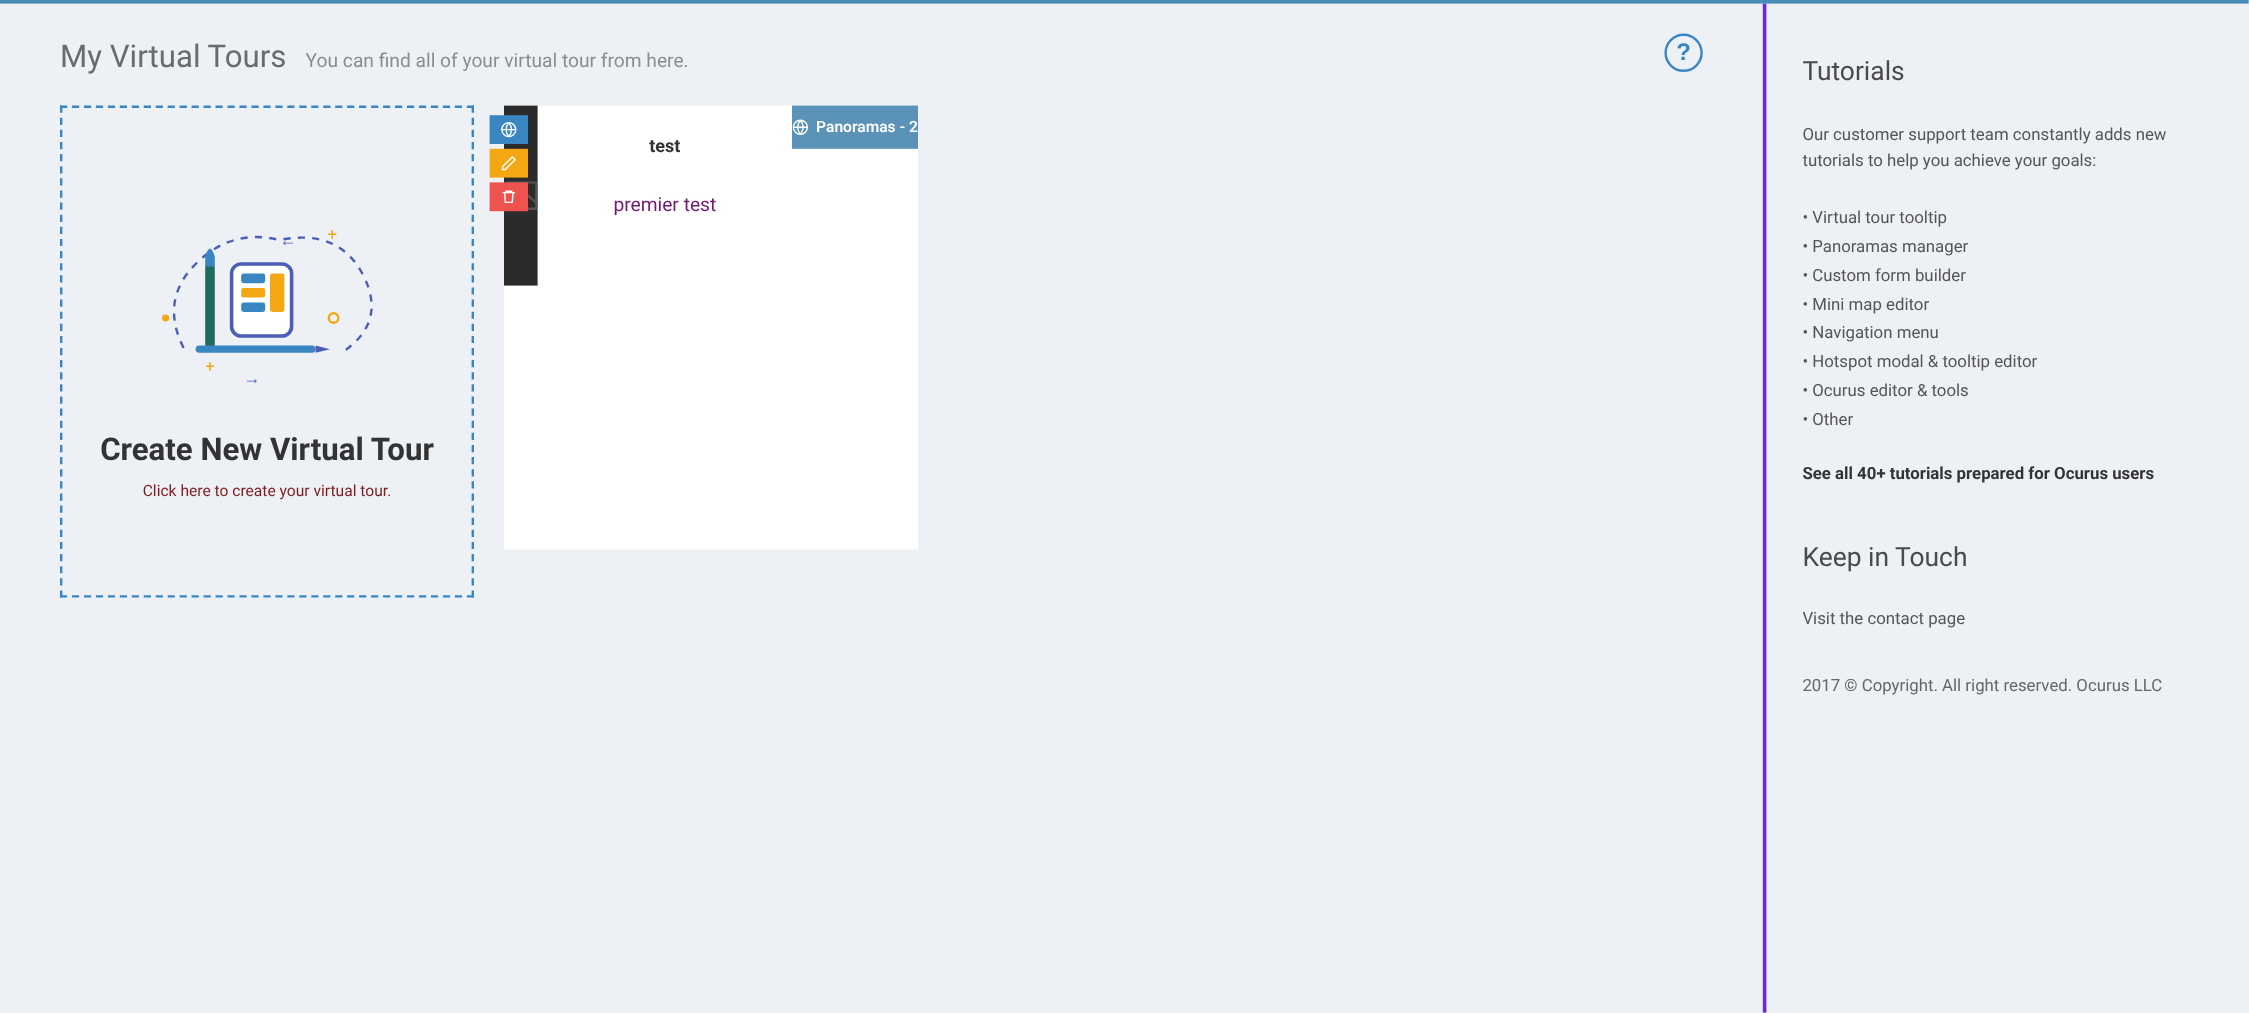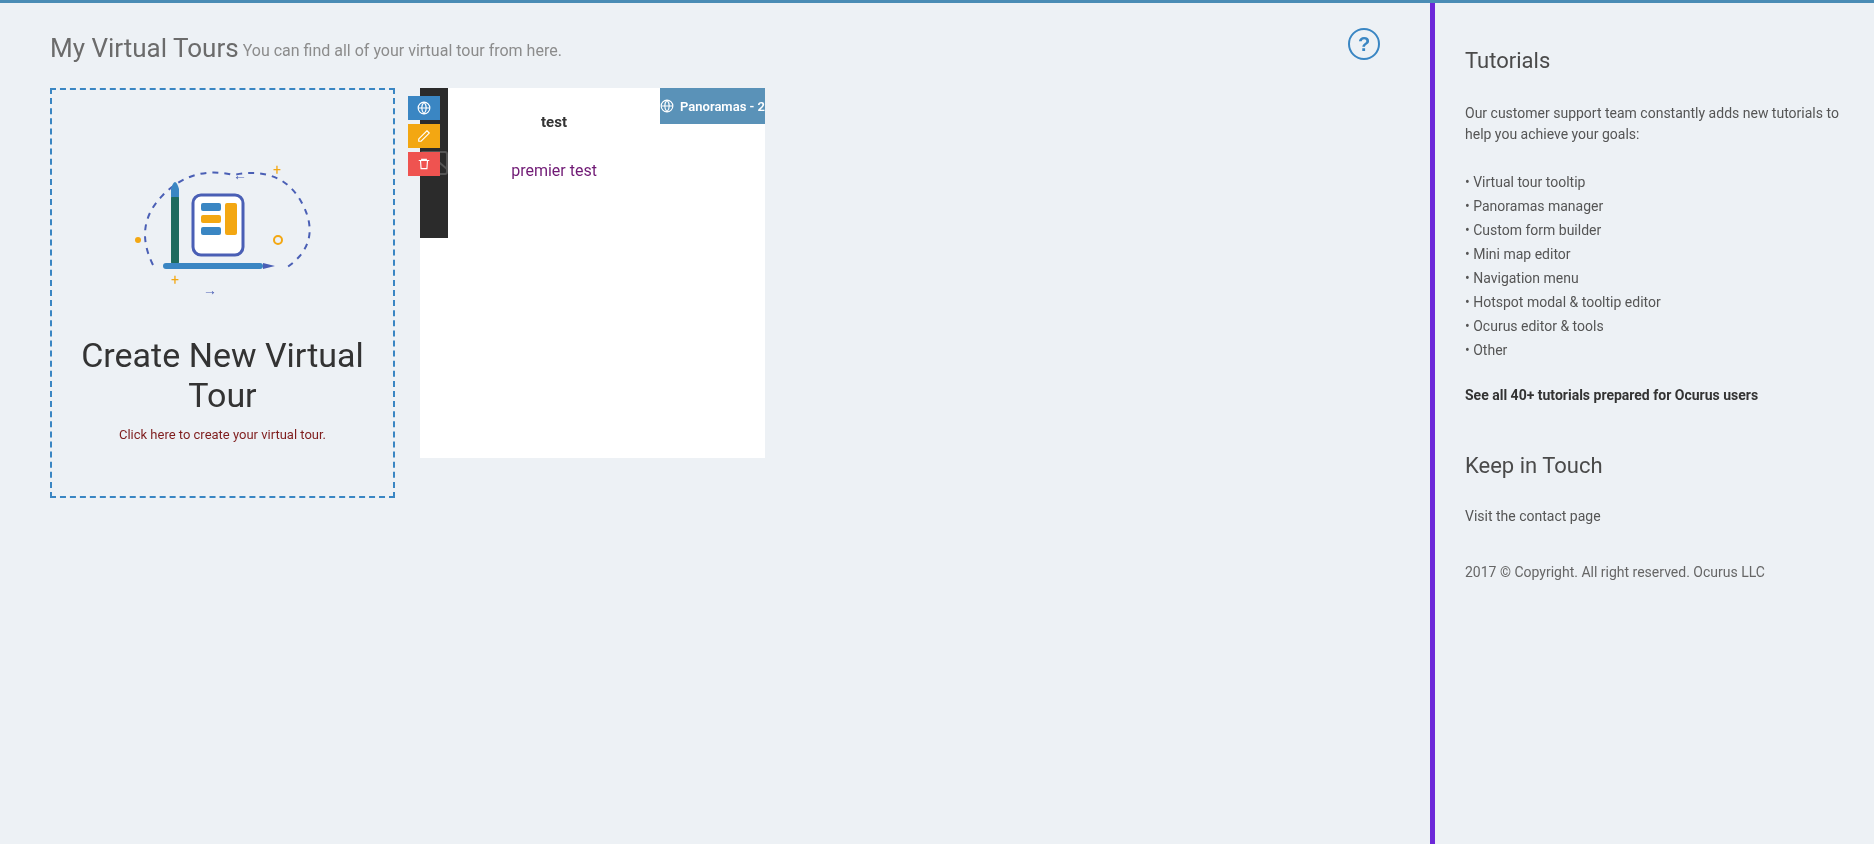--- a/index.html
+++ b/index.html
@@ -19,21 +19,21 @@
   
   .main {
     flex: 1;
     padding: 30px 50px;
     position: relative;
   }
   .page-header {
     display: flex;
     align-items: flex-end;
     margin-bottom: 25px;
-    gap: 4px;
+    gap: 16px;
   }
   .page-title {
     font-size: 26px;
     font-weight: 400;
     color: #6b6b6b;
   }
   .page-subtitle {
     font-size: 16px;
     color: #8c8c8c;
     padding-bottom: 3px;
@@ -70,22 +70,22 @@
     justify-content: center;
     cursor: pointer;
     padding: 20px;
   }
   .create-illustration {
     width: 200px;
     height: 160px;
     margin-bottom: 30px;
   }
   .create-title {
-    font-size: 34px;
-    font-weight: 400;
+    font-size: 26px;
+    font-weight: 700;
     color: #333;
     margin-bottom: 12px;
     text-align: center;
   }
   .create-hint {
     font-size: 13px;
     color: #7f1d1d;
     text-align: center;
   }
   
@@ -149,22 +149,22 @@
     display: flex;
     align-items: center;
     justify-content: flex-end;
     font-size: 13px;
     font-weight: 600;
     gap: 6px;
     cursor: pointer;
   }
   
   .sidebar {
-    width: 444px;
-    border-left: 5px solid #6d28d9;
+    width: 405px;
+    border-left: 3px solid #6d28d9;
     padding: 45px 30px;
     font-size: 14px;
     color: #555;
   }
   .sidebar h2 {
     font-size: 22px;
     font-weight: 400;
     color: #4a4a4a;
     margin-bottom: 30px;
   }

